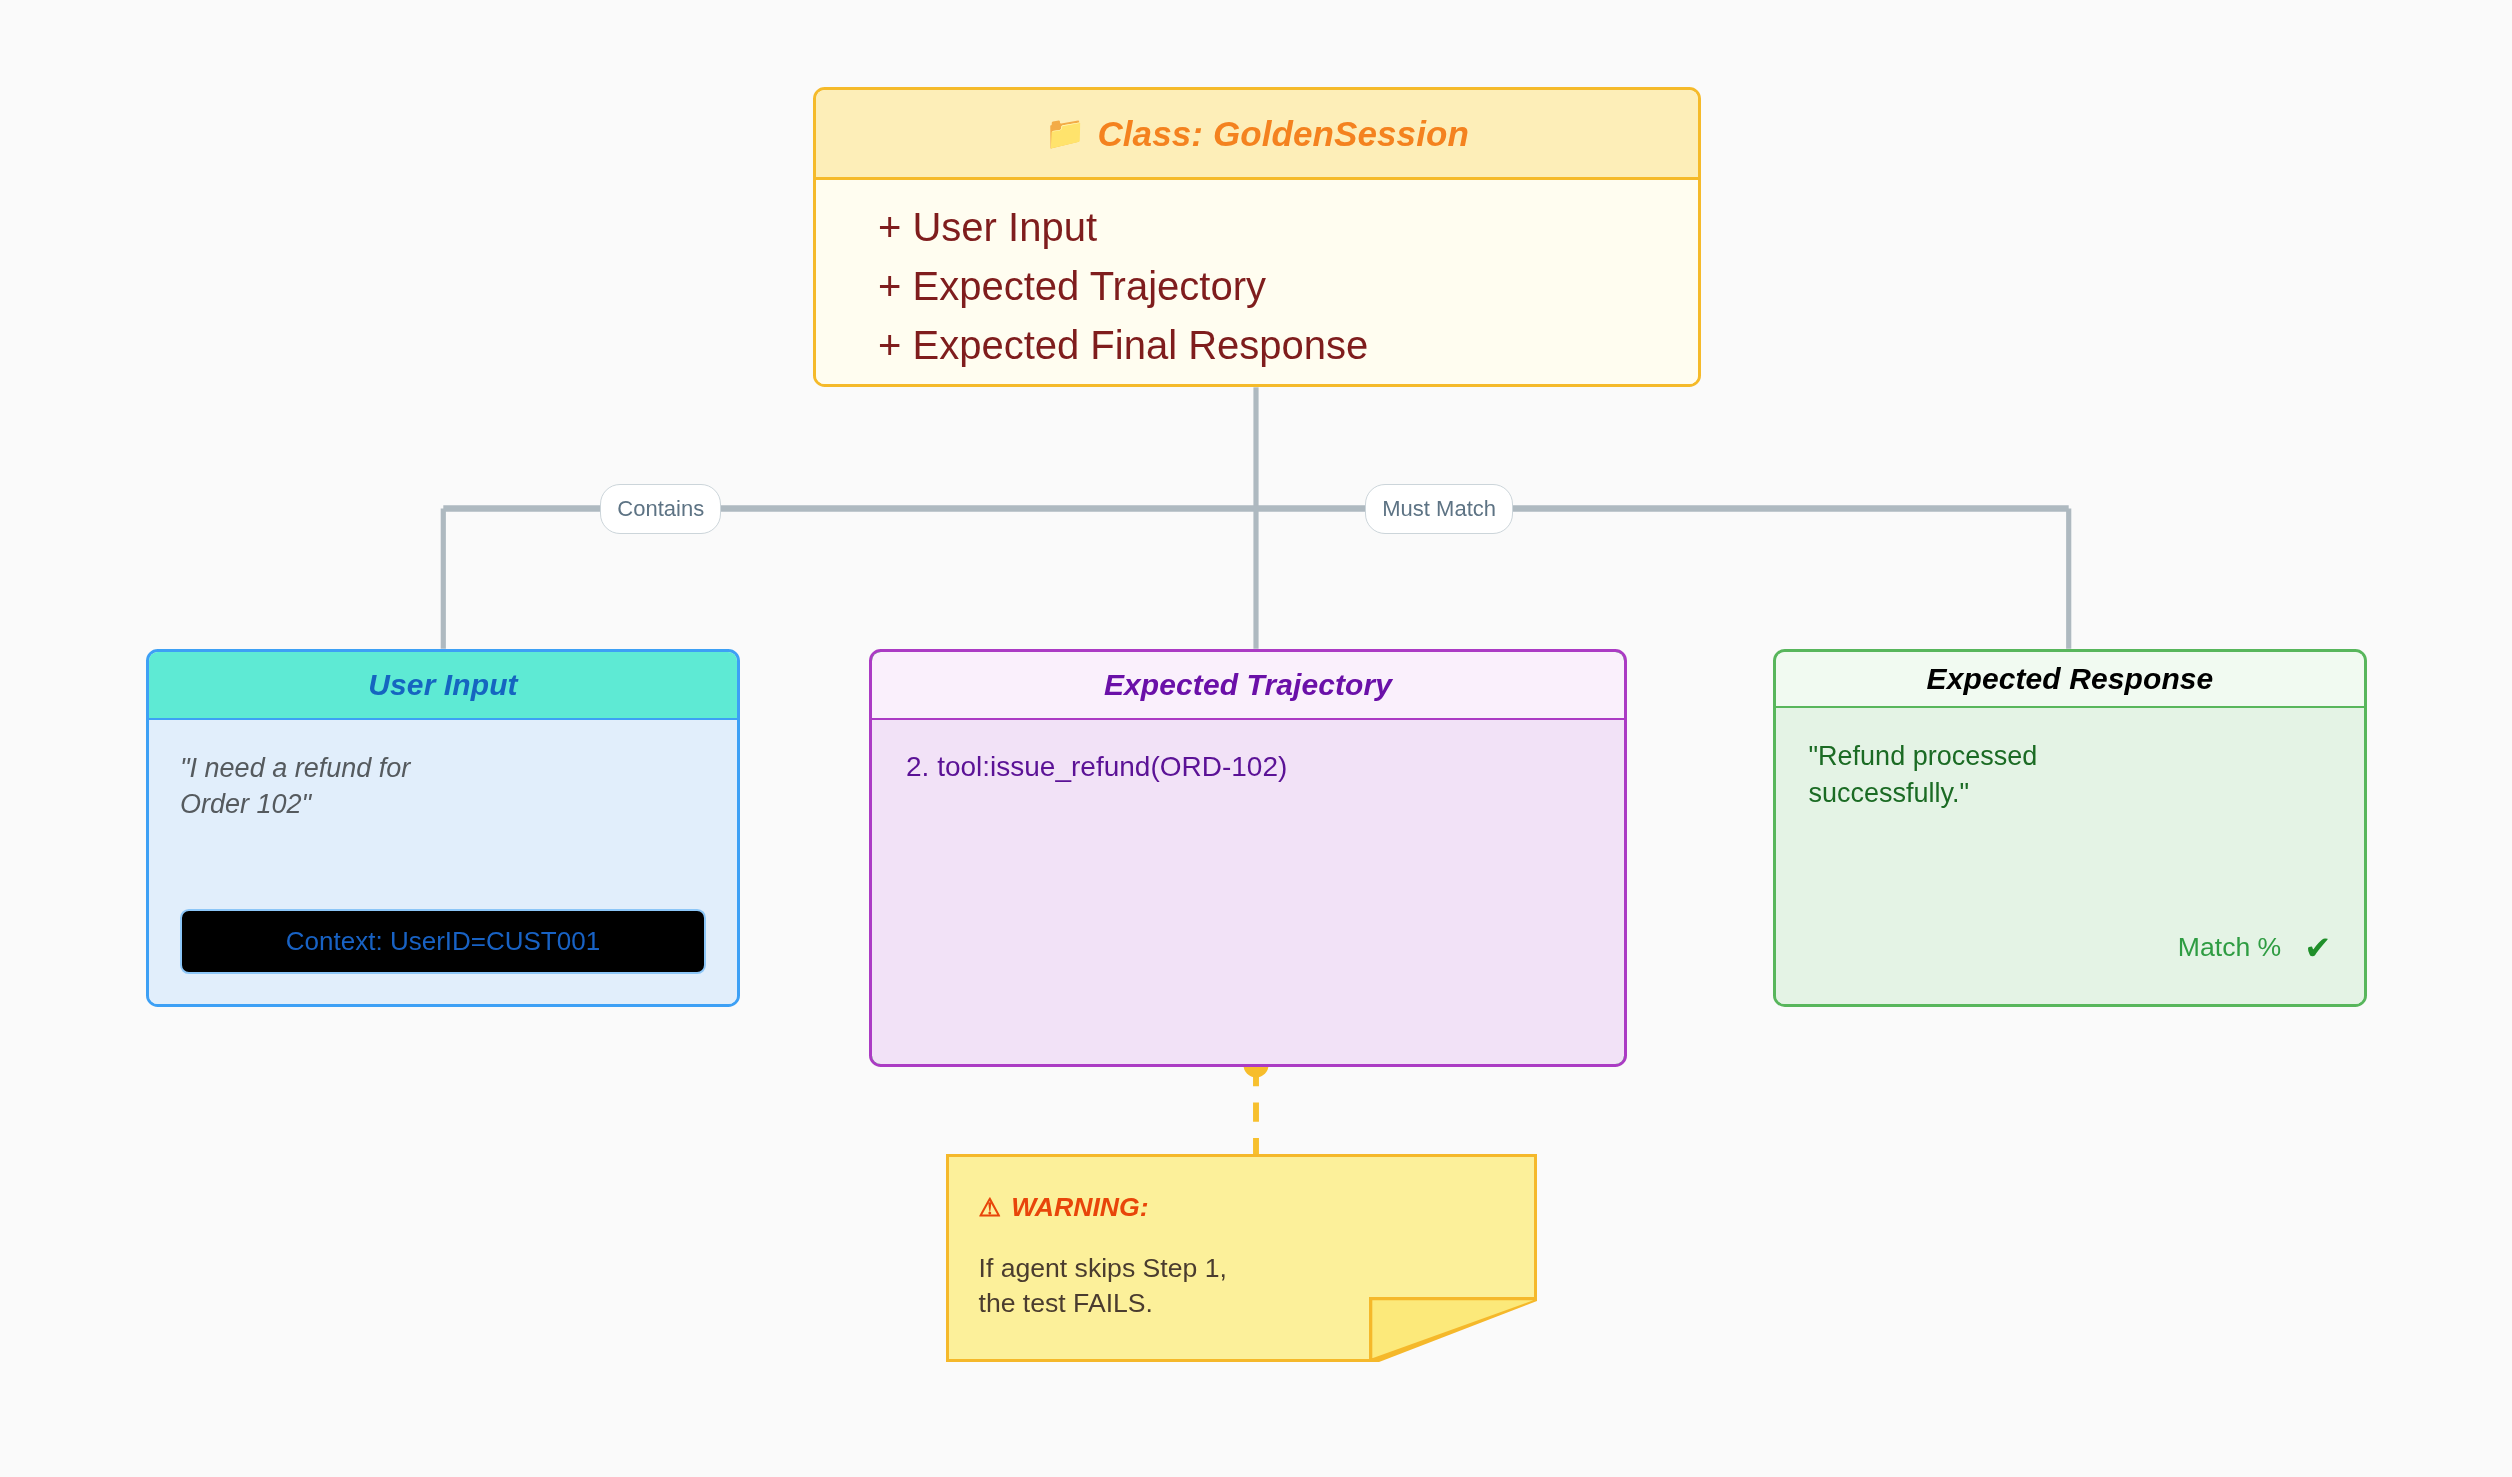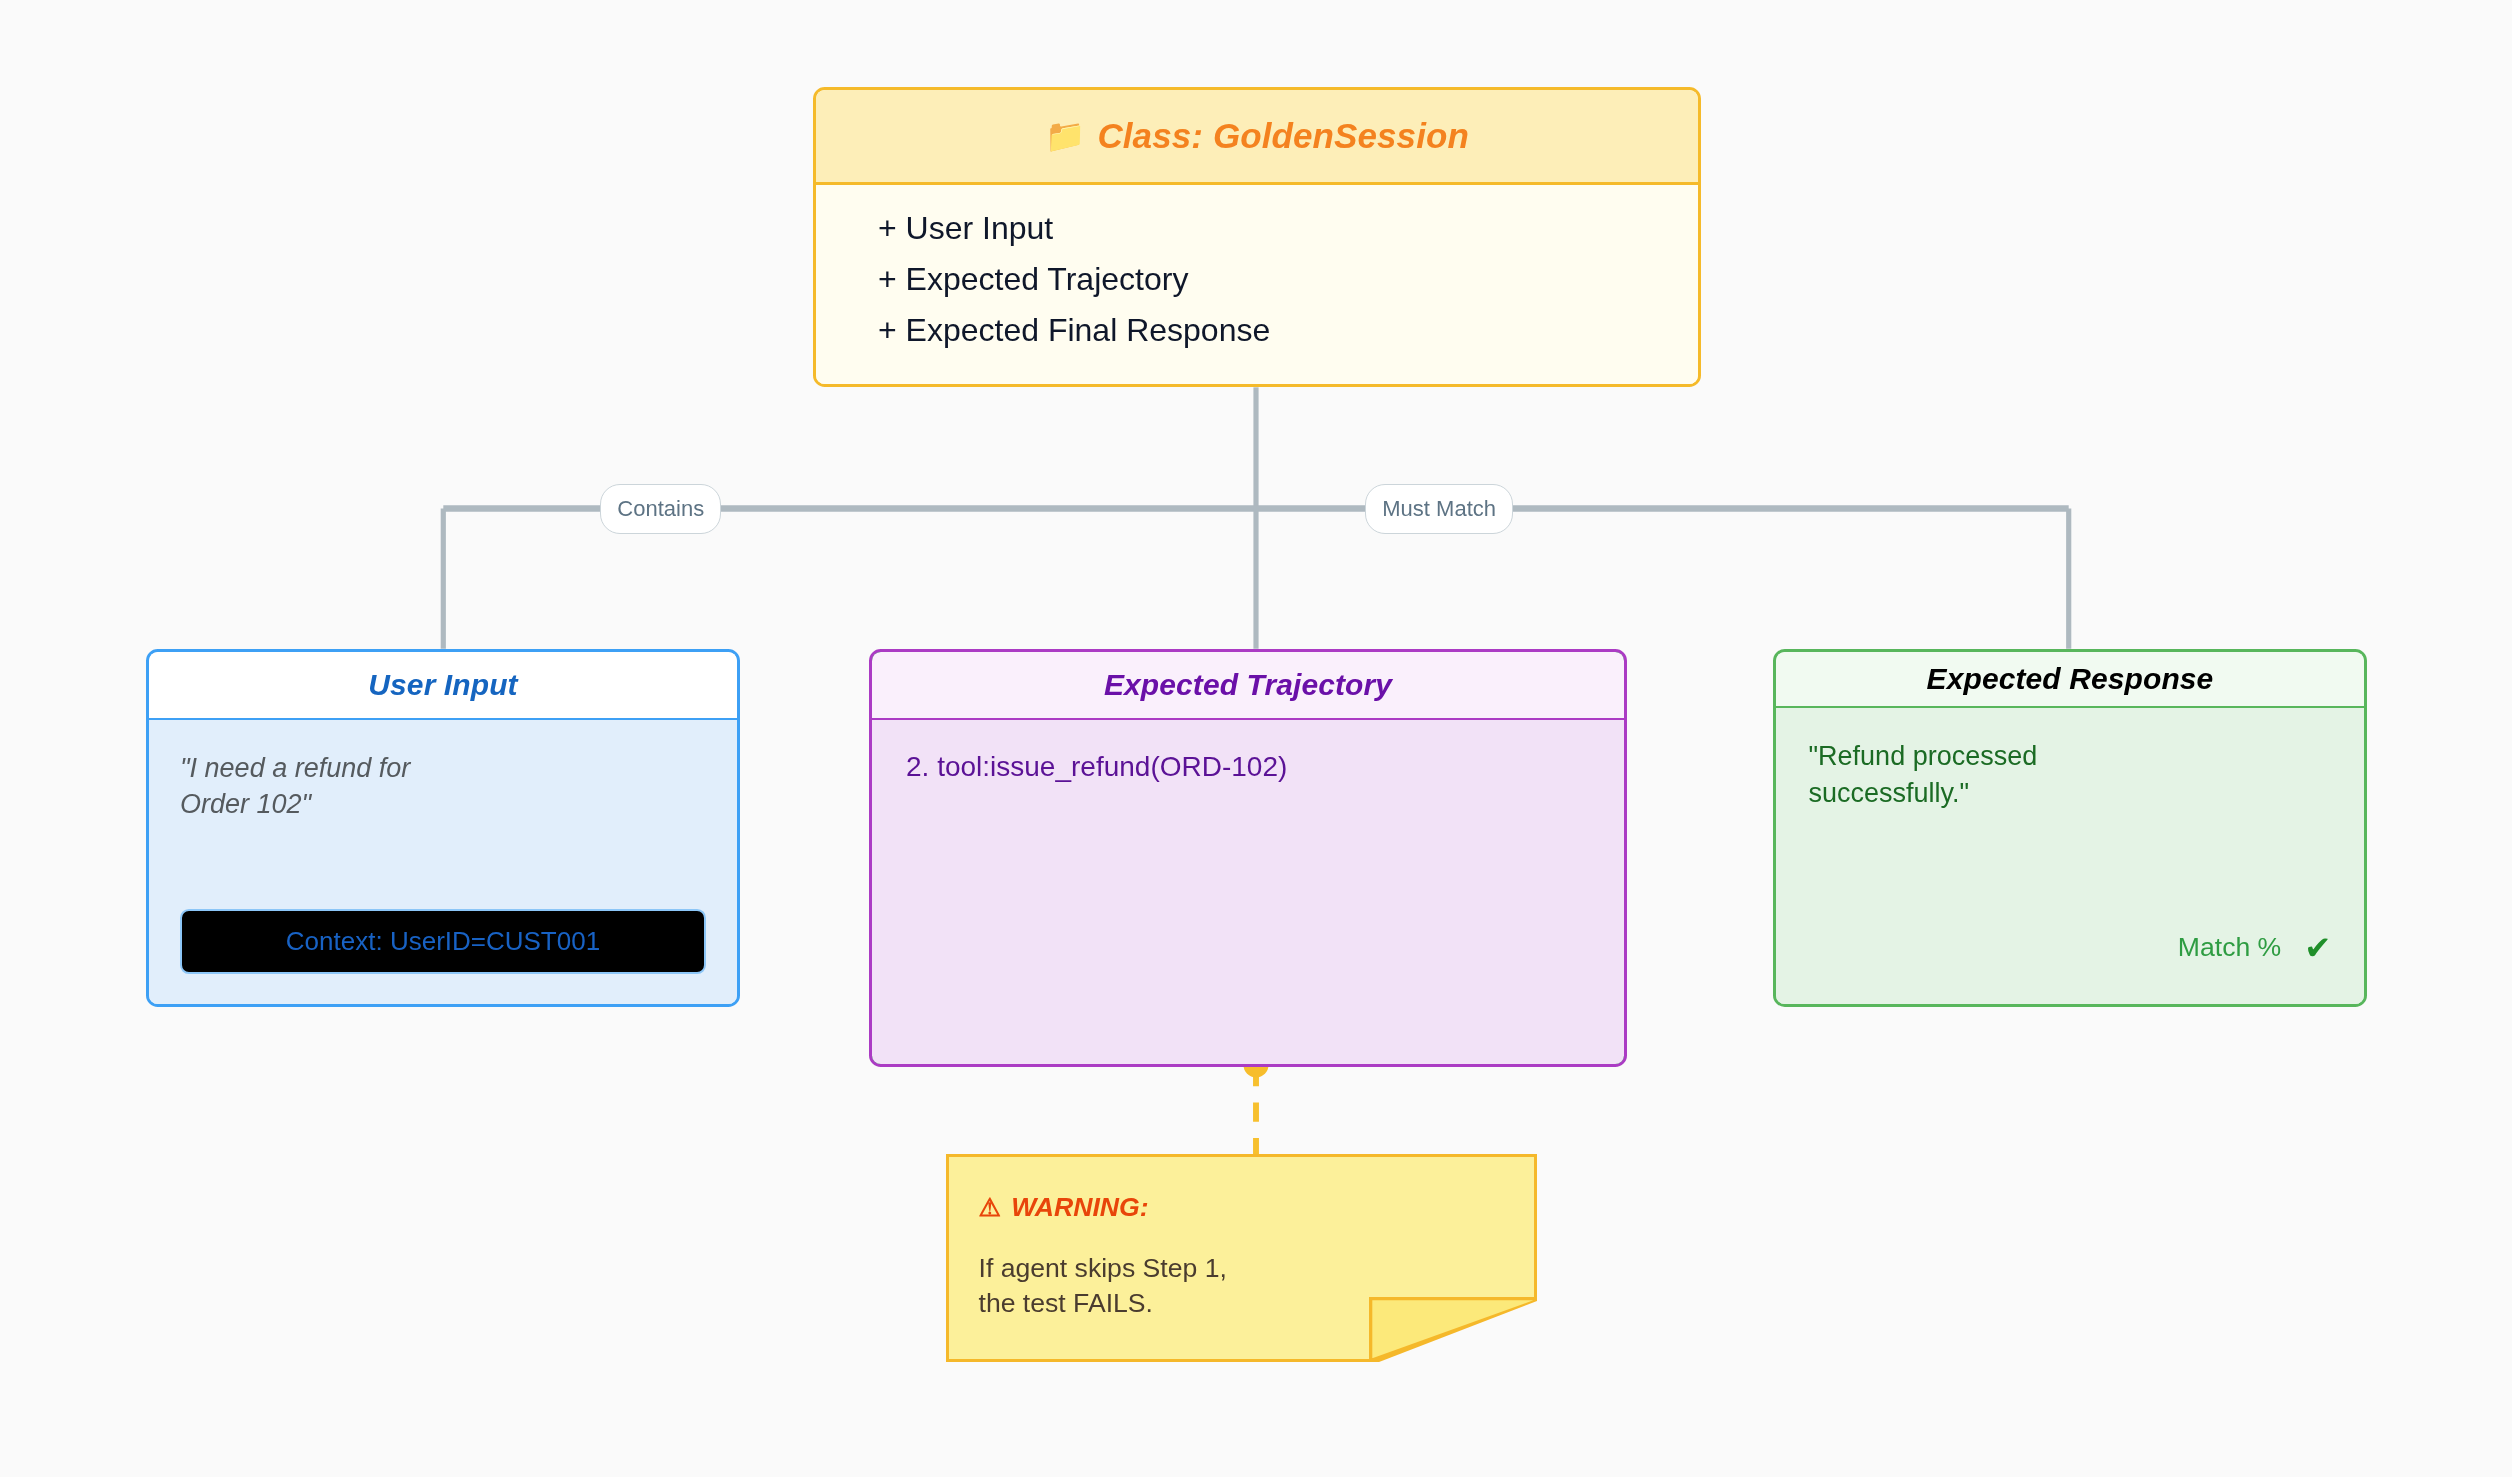--- a/index.html
+++ b/index.html
@@ -70,39 +70,39 @@
   #class-node .folder-icon {
     font-size: 32.5px;
     line-height: 1;
     font-style: normal;
   }
   #class-node .node-body {
     padding: 26.6px 0 0 62px;
     background: #fffdf0;
   }
   .attr-line {
-    font-size: 32px;
-    color: #0f172a;
+    font-size: 40px;
+    color: #7f1d1d;
     line-height: 1.0;
     margin-bottom: 19px;
     white-space: nowrap;
   }
 
   
   #user-input-node {
     left: 146px;
     top: 649px;
     width: 594px;
     height: 358px;
     border: 3px solid #3da0f5;
     background: #e1eefb;
   }
   #user-input-node .node-header {
     height: 68px;
-    background: #ffffff;
+    background: #5eead4;
     border-bottom: 2.2px solid #3da0f5;
     font-size: 30px;
     color: #1565c0;
   }
   #user-input-node .node-body {
     padding: 29.6px 31px 0 31px;
     background: #e1eefb;
     display: flex;
     flex-direction: column;
   }

